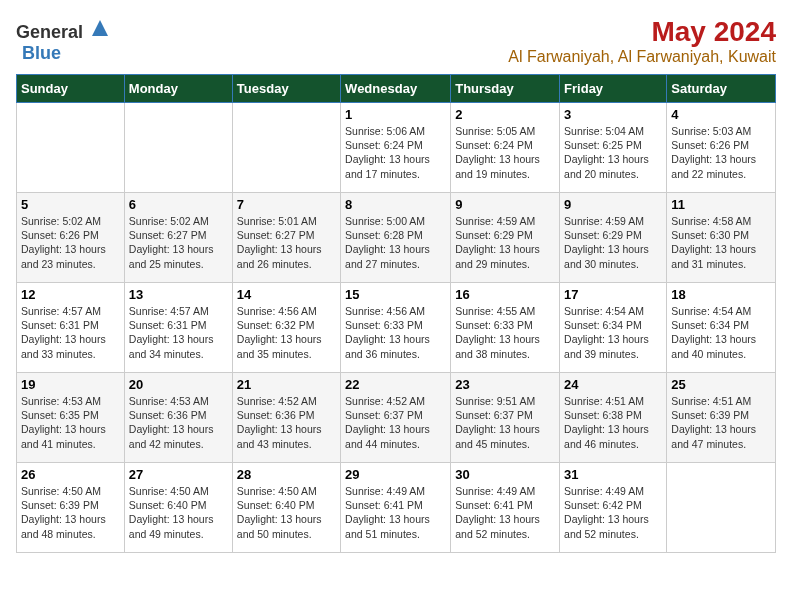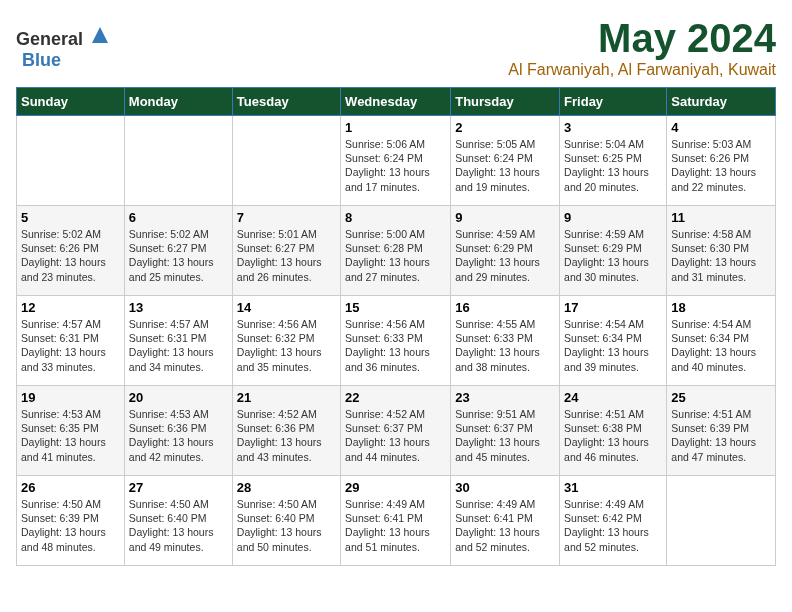--- a/index.html
+++ b/index.html
@@ -33,23 +33,23 @@
     }
     .logo-icon {
       width: 20px;
       height: 20px;
       margin-left: 2px;
     }
     .title-area {
       text-align: right;
     }
     .month-title {
-      font-size: 40px;
-      font-weight: bold;
-      color: #14532d;
+      font-size: 28px;
+      font-weight: bold;
+      color: #b91c1c;
     }
     .location {
       font-size: 16px;
       color: #a16207;
     }
     table {
       width: 100%;
       border-collapse: collapse;
       font-size: 11px;
     }

